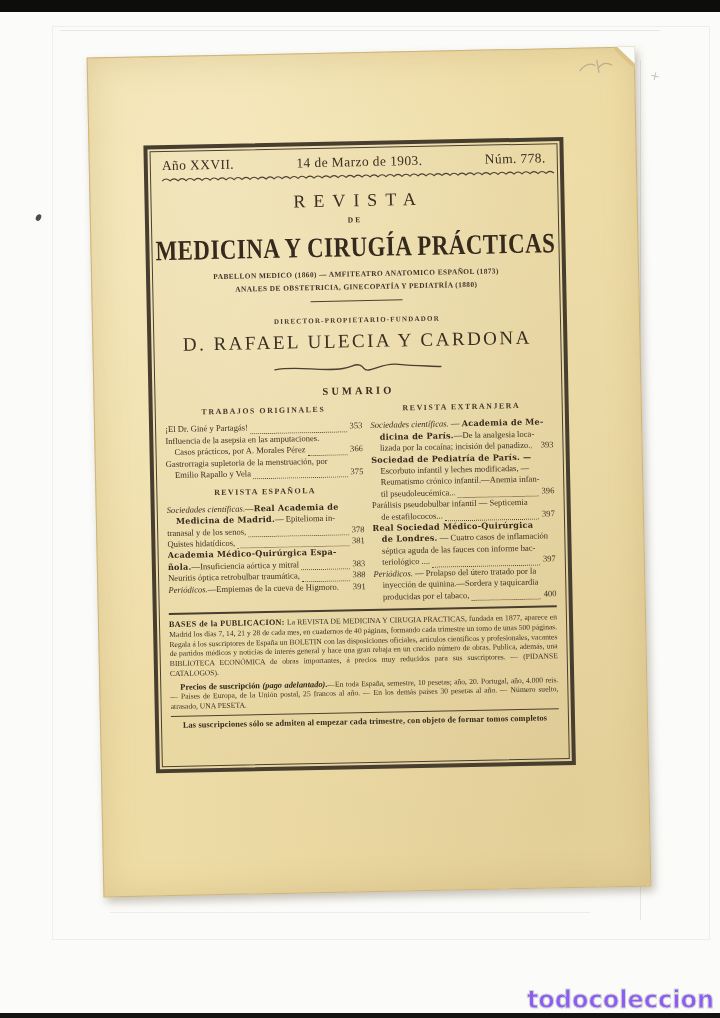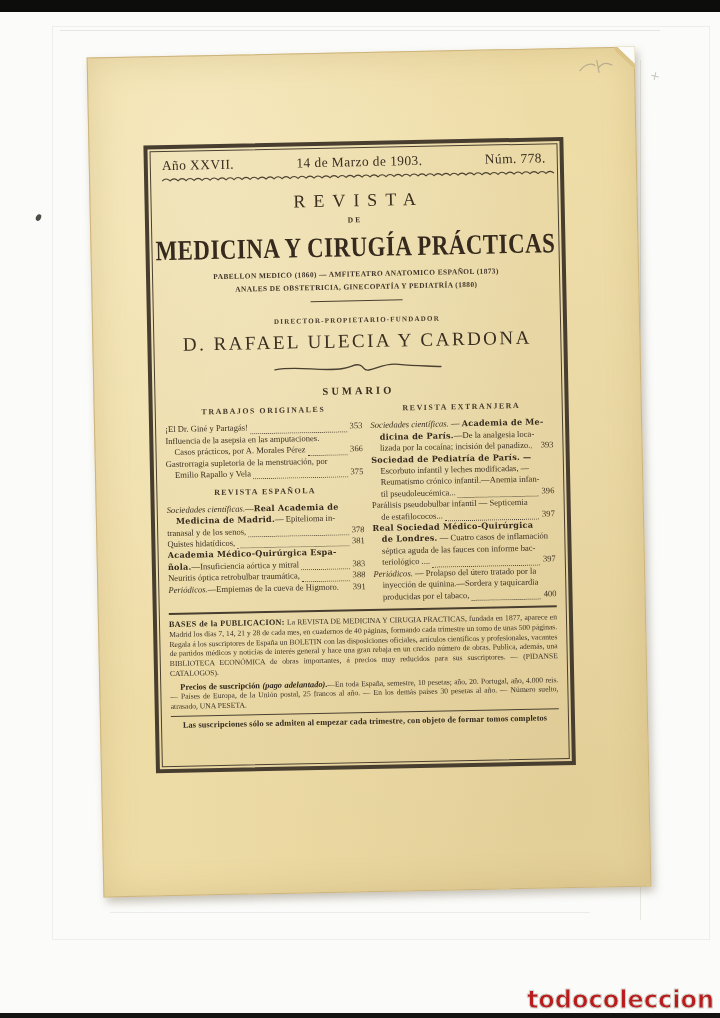--- a/index.html
+++ b/index.html
@@ -74,21 +74,21 @@
   .bases .lead{font-weight:bold;font-size:8.2px;letter-spacing:.3px;color:#30271b;}
   .precios{font-size:7.6px;line-height:9.8px;text-align:justify;margin-top:4px;text-indent:10px;color:#3d3226;}
   .precios .lead{font-weight:bold;font-size:8.4px;color:#30271b;}
   .precios .ital{font-style:italic;}
   .rule-thin{height:1px;background:#4a4031;margin-top:4px;}
   .final-line{text-align:center;font-size:8.4px;font-weight:bold;margin-top:4px;letter-spacing:.1px;color:#352c20;}
 
   .watermark{
     position:absolute;right:6px;top:986px;
     font-family:"DejaVu Sans",sans-serif;font-weight:bold;font-size:24px;letter-spacing:0;
-    color:#b91c1c;-webkit-text-stroke:1px #d3d3cd;text-stroke:1px #d3d3cd;
+    color:#8b5cf6;-webkit-text-stroke:1px #d3d3cd;text-stroke:1px #d3d3cd;
   }
 </style>
 </head>
 <body>
 
 <div class="bar-top"></div>
 <div class="bar-bottom"></div>
 <div class="scan-frame"></div>
 <div class="scan-line" style="left:60px;top:30px;width:600px;height:1px;"></div>
 <div class="scan-line" style="left:640px;top:60px;width:1px;height:860px;"></div>

